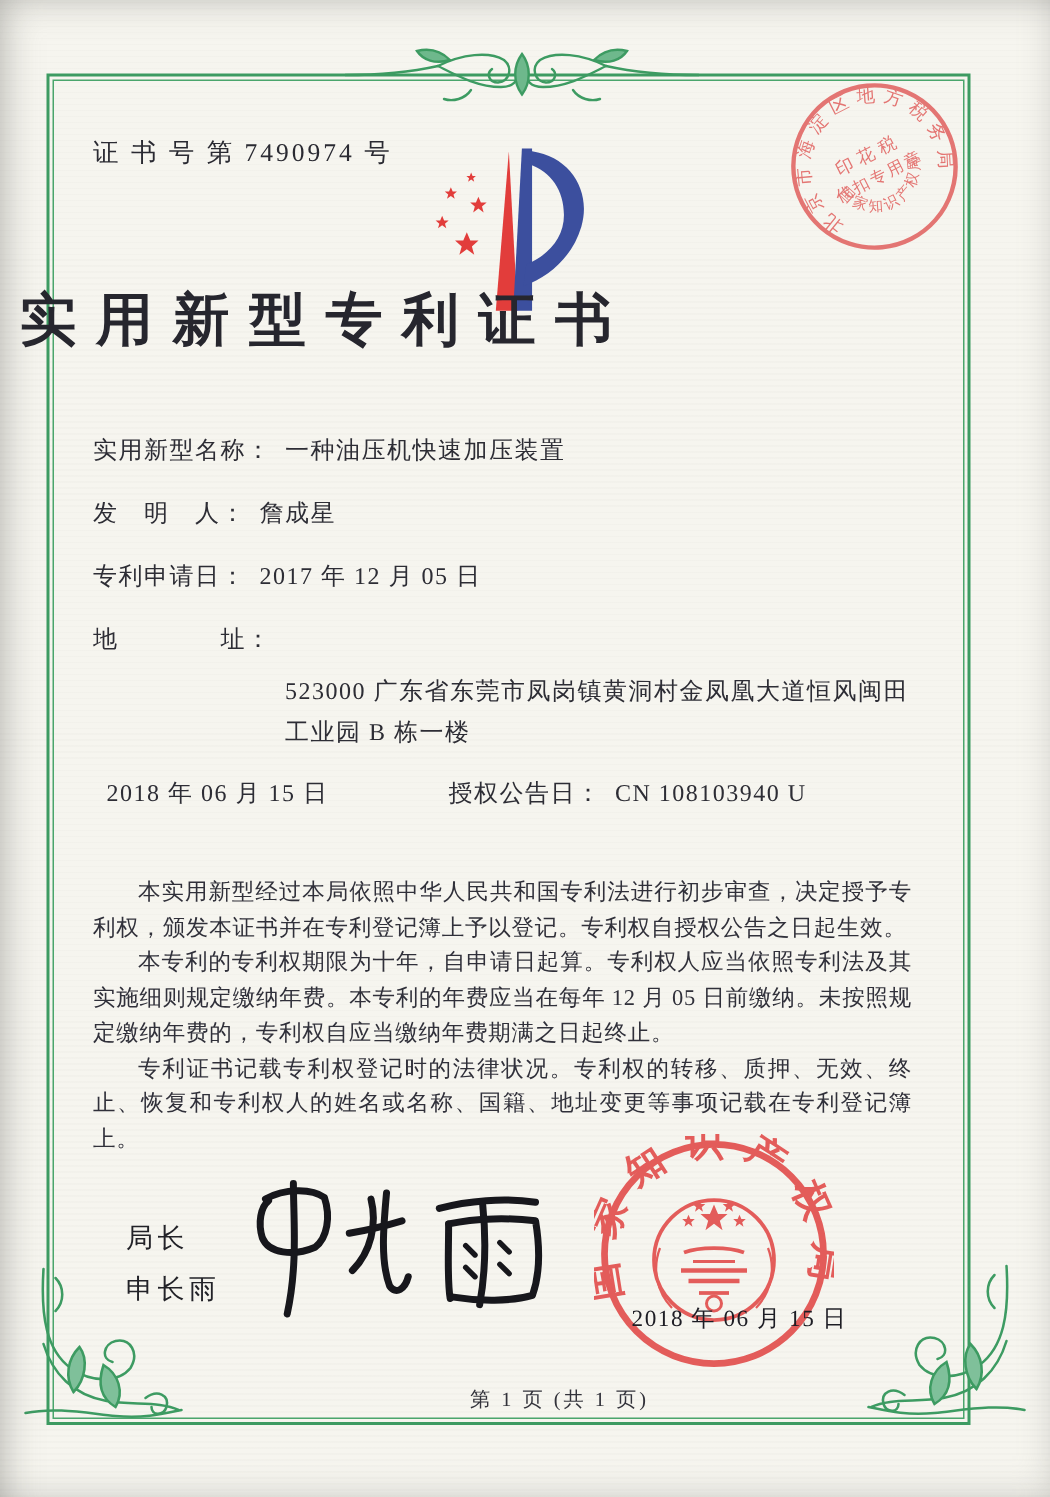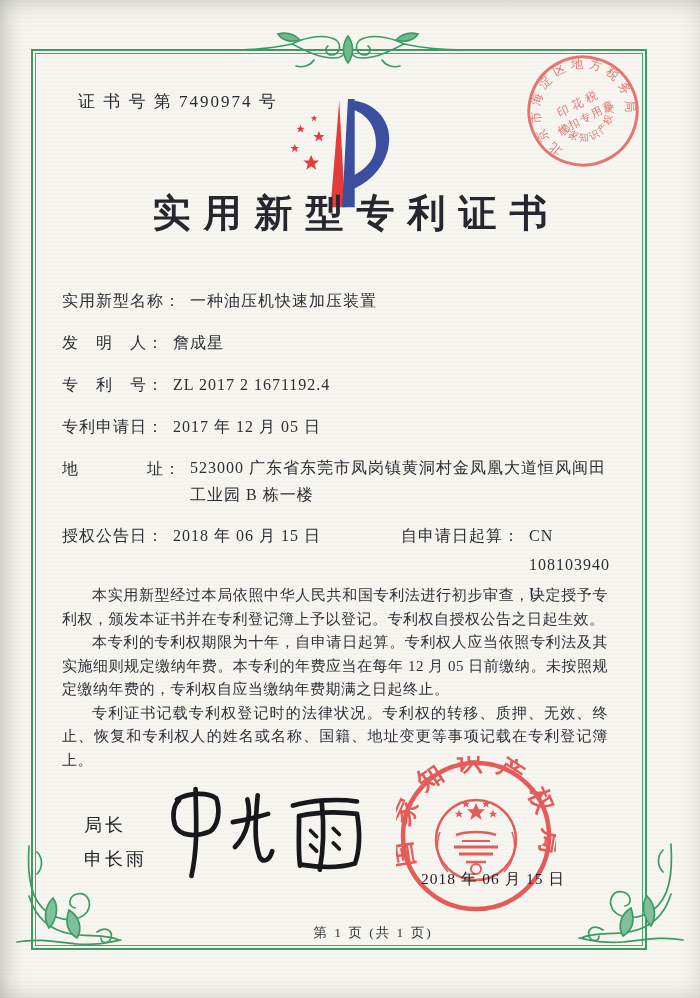--- a/index.html
+++ b/index.html
@@ -21,35 +21,35 @@
     border:2px solid #3d9b62;
   }
   .frame::after {
     content:''; position:absolute; inset:2px; border:1px solid #4aa56c;
   }
   .top-flourish { position:absolute; left:230px; top:28px; width:236px; height:44px; z-index:2; }
   .corner-flourish { position:absolute; width:110px; height:118px; z-index:2; }
   .corner-flourish.bl { left:13px; top:838px; }
   .corner-flourish.br { left:577px; top:836px; transform:scaleX(-1); }
   .cert-number {
-    position:absolute; left:62px; top:90px; font-size:17px; letter-spacing:2px; color:#2a2a32;margin-left:16px;
+    position:absolute; left:62px; top:90px; font-size:17px; letter-spacing:2px; color:#2a2a32;
   }
   .logo { position:absolute; left:288px; top:94px; width:116px; height:122px; }
   .tax-stamp { position:absolute; left:524px; top:52px; width:118px; height:118px;
     transform:rotate(-27deg); opacity:.82; z-index:3; }
   .title {
-    position:absolute; left:0; right:0; top:188px; text-align:center;
+    position:absolute; left:0; right:0; top:188px; text-align:left;
     font-size:38px; font-weight:600; letter-spacing:13px; color:#26262e;
     text-indent:13px; white-space:nowrap;
   }
   .fields { position:absolute; left:62px; top:286px; width:545px; font-size:16px; }
   .frow { display:flex; margin-bottom:13px; line-height:29px; }
   .flabel { white-space:pre; letter-spacing:1px; }
   .fvalue { margin-left:9px; letter-spacing:1px; }
-  .fvalue.addr { max-width:428px; line-height:27px; }
+  .fvalue.addr { max-width:428px; line-height:27px;margin-top:36px; }
   .grant-row .fvalue.gdate { width:228px; flex:none; }
   .paras { position:absolute; left:62px; top:584px; width:546px; font-size:15px;
     line-height:23.5px; text-align:justify; letter-spacing:0.5px; color:#30303a; }
   .paras p { text-indent:2em; }
   .official { position:absolute; left:84px; top:808px; font-size:18px; letter-spacing:3px; line-height:34px; color:#222228; }
   .signature { position:absolute; left:148px; top:782px; width:238px; height:100px; z-index:2; }
   .seal { position:absolute; left:396px; top:756px; width:160px; height:160px; z-index:1; opacity:.92; }
   .seal-date { position:absolute; left:421px; top:869px; width:160px; z-index:2;
     font-size:15.5px; letter-spacing:1px; color:#1d1d24; }
   .footer { position:absolute; left:0; right:0; top:924px; text-align:center;
@@ -142,35 +142,30 @@
   <div class="fields">
     <div class="frow">
       <span class="flabel">实用新型名称：</span>
       <span class="fvalue">一种油压机快速加压装置</span>
     </div>
     <div class="frow">
       <span class="flabel">发　明　人：</span>
       <span class="fvalue">詹成星</span>
     </div>
     <div class="frow">
-      <span class="flabel">专　利　号：</span>
-      <span class="fvalue">ZL 2017 2 1671192.4</span>
-    </div>
-    <div class="frow">
       <span class="flabel">专利申请日：</span>
       <span class="fvalue">2017 年 12 月 05 日</span>
     </div>
     <div class="frow">
       <span class="flabel">地　　　　址：</span>
       <span class="fvalue addr">523000 广东省东莞市凤岗镇黄洞村金凤凰大道恒风闽田工业园 B 栋一楼</span>
     </div>
     <div class="frow grant-row">
+      <span class="fvalue gdate">2018 年 06 月 15 日</span>
       <span class="flabel">授权公告日：</span>
-      <span class="fvalue gdate">2018 年 06 月 15 日</span>
-      <span class="flabel">自申请日起算：</span>
       <span class="fvalue">CN 108103940 U</span>
     </div>
   </div>
 
   <div class="paras">
     <p>本实用新型经过本局依照中华人民共和国专利法进行初步审查，决定授予专利权，颁发本证书并在专利登记簿上予以登记。专利权自授权公告之日起生效。</p>
     <p>本专利的专利权期限为十年，自申请日起算。专利权人应当依照专利法及其实施细则规定缴纳年费。本专利的年费应当在每年 12 月 05 日前缴纳。未按照规定缴纳年费的，专利权自应当缴纳年费期满之日起终止。</p>
     <p>专利证书记载专利权登记时的法律状况。专利权的转移、质押、无效、终止、恢复和专利权人的姓名或名称、国籍、地址变更等事项记载在专利登记簿上。</p>
   </div>
 

